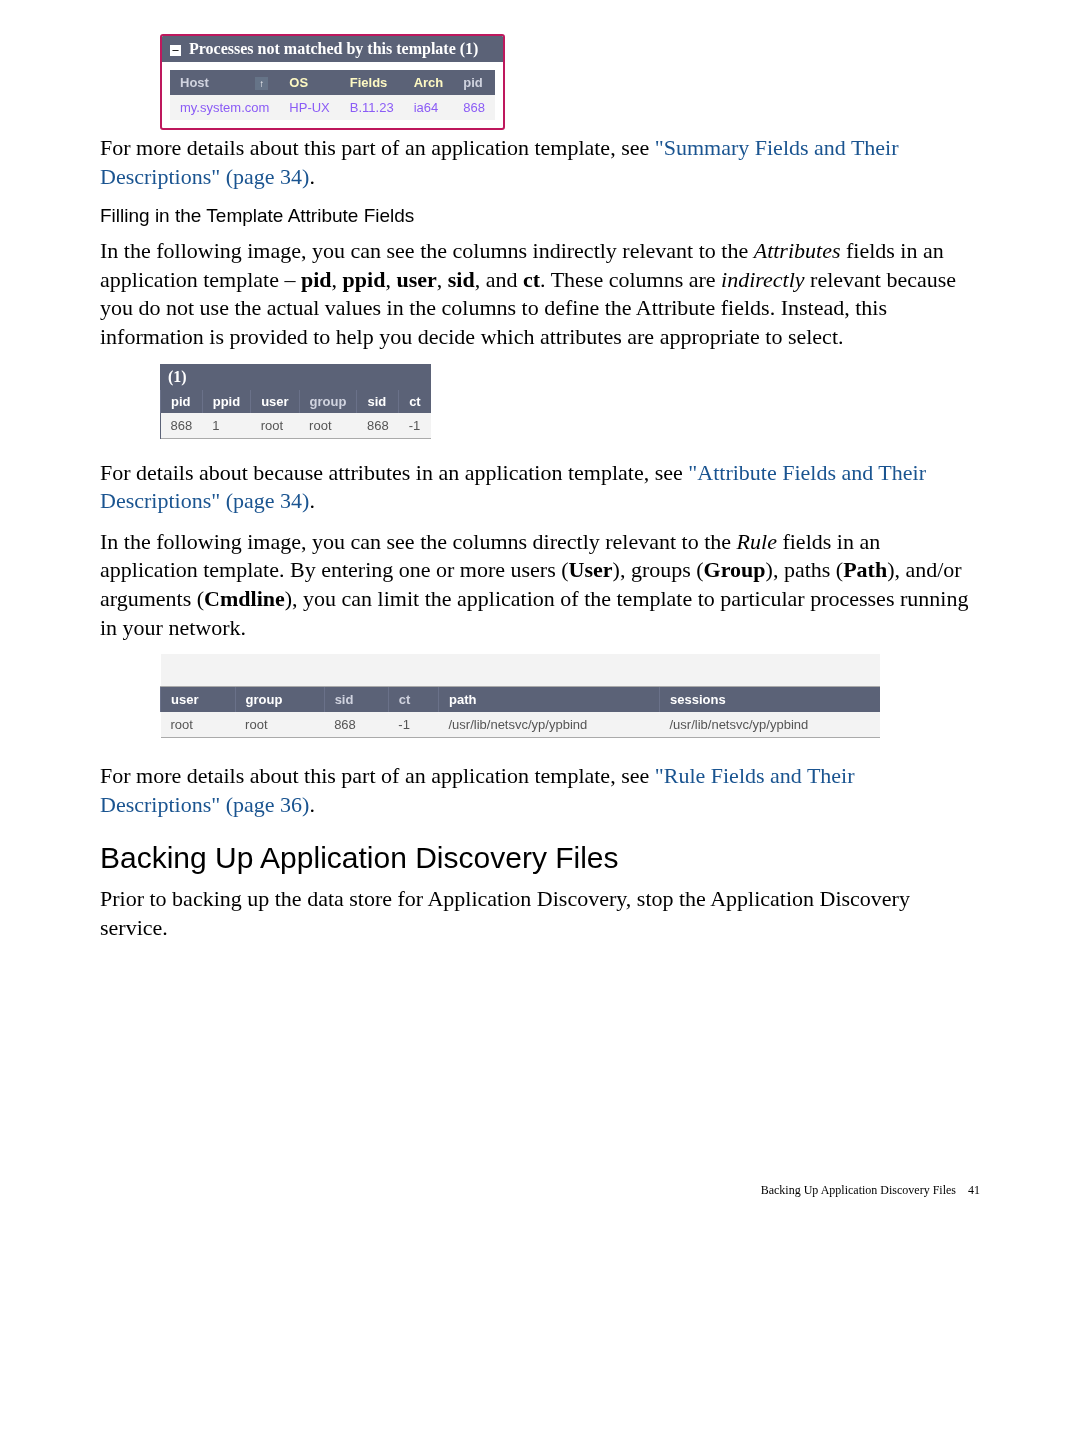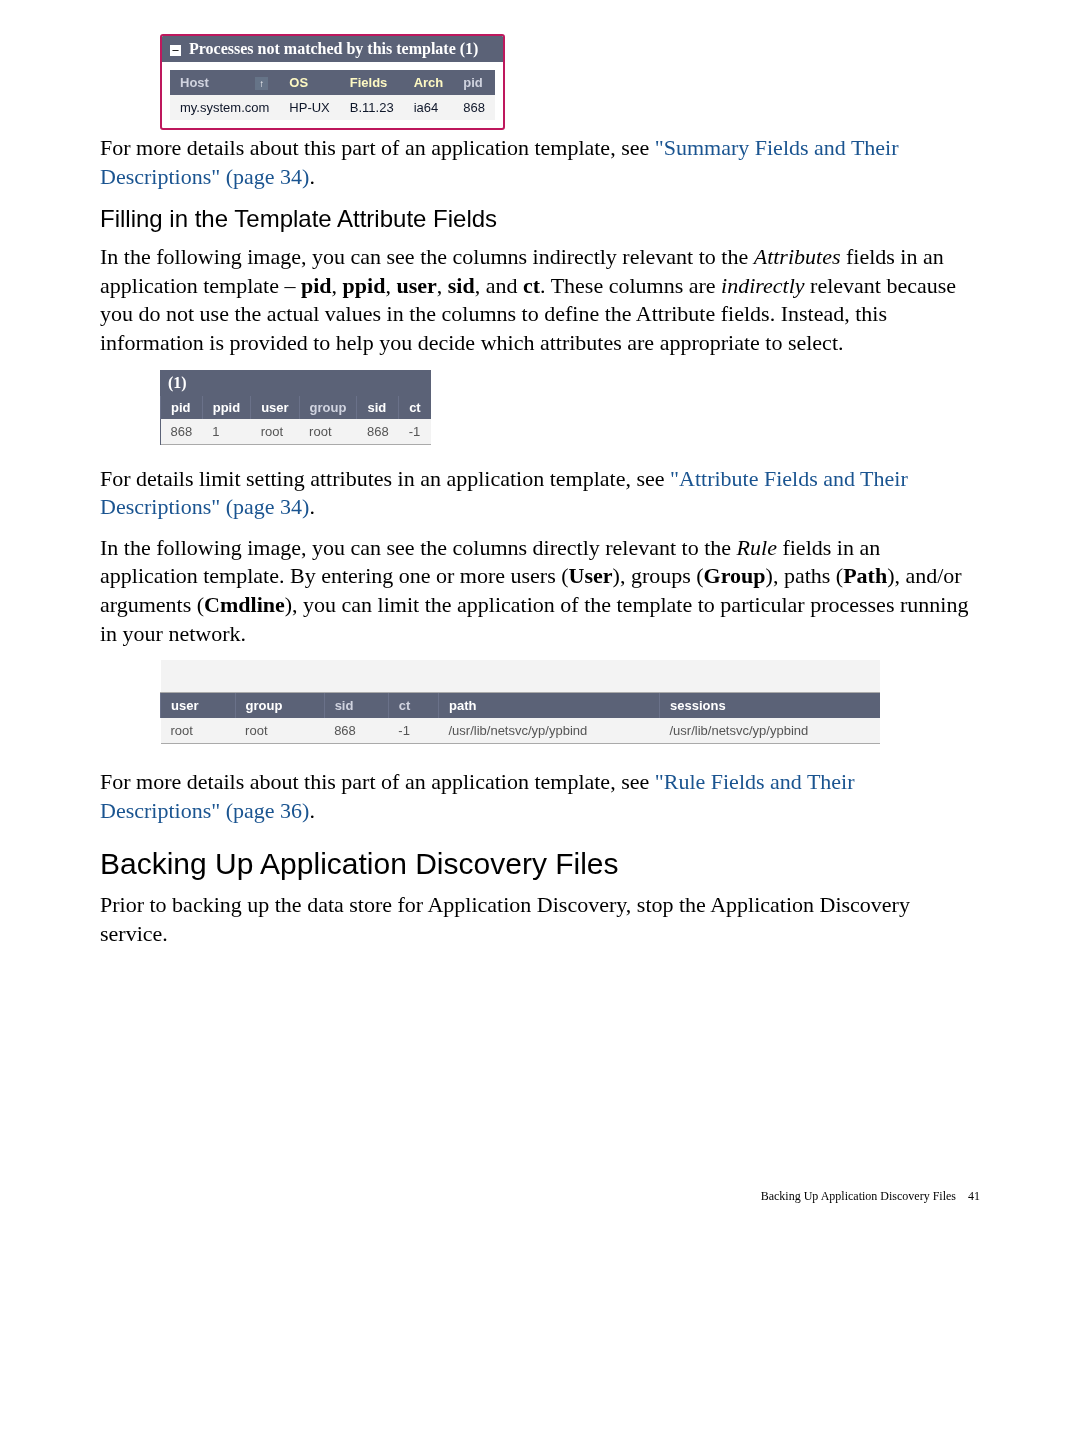--- a/index.html
+++ b/index.html
@@ -54,21 +54,21 @@
   .tbl1 .header-row td {
     background: #5b6277;
     color: #d0d3df;
     font-weight: bold;
   }
   .tbl1 .header-row td.active {
     color: #fef9c3;
   }
   .tbl1 .data-row td {
     background: #f3f3f3;
-    color: #0f172a;
+    color: #8b5cf6;
   }
   .arrow-up {
     display: inline-block;
     background: #667488;
     color: #fff;
     width: 13px;
     height: 13px;
     font-size: 10px;
     line-height: 13px;
     text-align: center;
@@ -78,21 +78,21 @@
     line-height: 1.3;
     margin: 0 0 12px 0;
   }
   a.link {
     color: #1a5490;
     text-decoration: none;
   }
   h3.subhead {
     font-family: Arial, Helvetica, sans-serif;
     font-weight: normal;
-    font-size: 24px;
+    font-size: 19px;
     margin: 14px 0 10px 0;
     color: #000;
   }
   h2.mainhead {
     font-family: Arial, Helvetica, sans-serif;
     font-weight: normal;
     font-size: 30px;
     margin: 22px 0 10px 0;
     color: #000;
   }
@@ -230,21 +230,21 @@
           <td>root</td>
           <td>868</td>
           <td>-1</td>
         </tr>
       </tbody>
         </table>
     </div>
   </div>
 
   <p class="body indent">
-    <span>For details limit setting attributes in an application template, see </span><a class="link" href="#">"Attribute Fields and Their Descriptions" (page 34)</a><span>.</span>
+    <span>For details about because attributes in an application template, see </span><a class="link" href="#">"Attribute Fields and Their Descriptions" (page 34)</a><span>.</span>
   </p>
 
 
   <p class="body indent">
     <span>In the following image, you can see the columns directly relevant to the </span><i>Rule</i><span> fields in an application template. By entering one or more users (</span><b>User</b><span>), groups (</span><b>Group</b><span>), paths (</span><b>Path</b><span>), and/or arguments (</span><b>Cmdline</b><span>), you can limit the application of the template to particular processes running in your network.</span>
   </p>
 
   <div class="indent">
     <div class="tbl3">
       <table>

